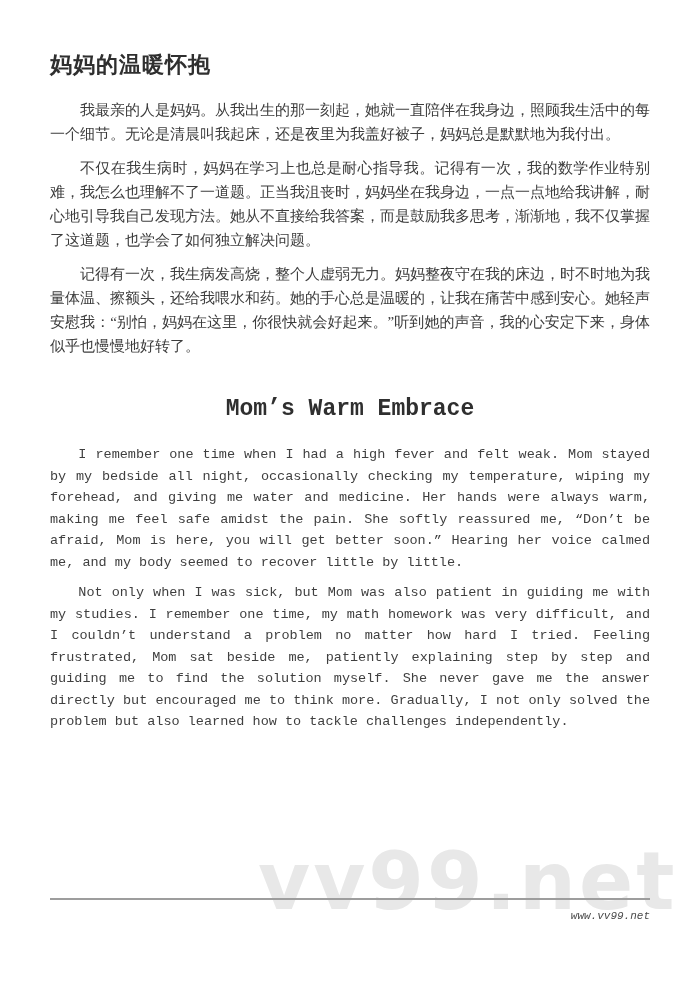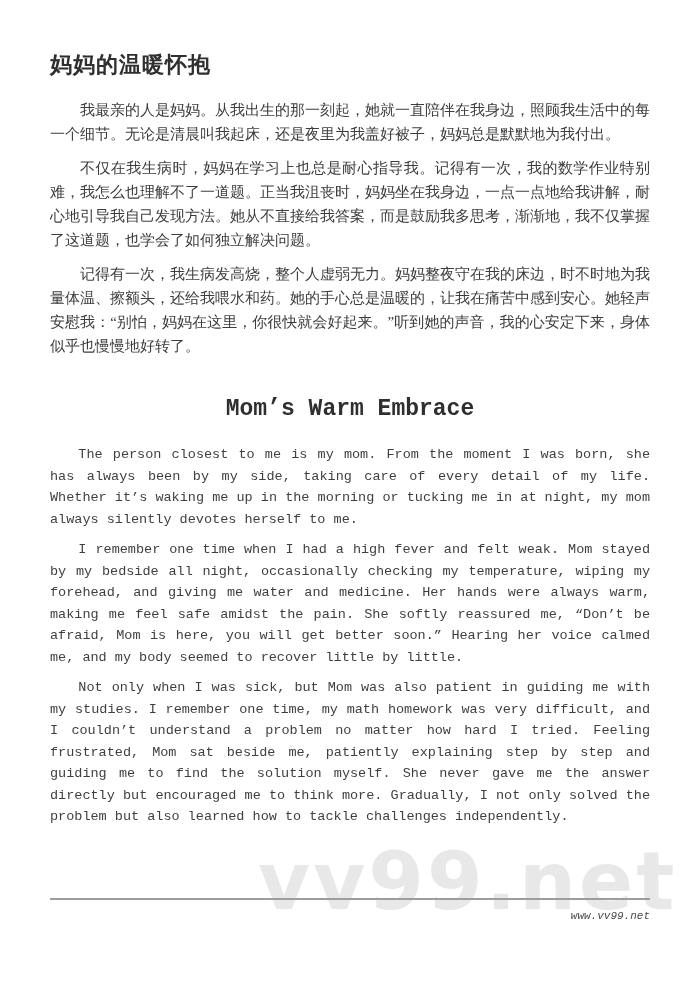--- a/index.html
+++ b/index.html
@@ -100,21 +100,20 @@
     <p class="cn-paragraph">我最亲的人是妈妈。从我出生的那一刻起，她就一直陪伴在我身边，照顾我生活中的每一个细节。无论是清晨叫我起床，还是夜里为我盖好被子，妈妈总是默默地为我付出。</p>
 
     <p class="cn-paragraph">不仅在我生病时，妈妈在学习上也总是耐心指导我。记得有一次，我的数学作业特别难，我怎么也理解不了一道题。正当我沮丧时，妈妈坐在我身边，一点一点地给我讲解，耐心地引导我自己发现方法。她从不直接给我答案，而是鼓励我多思考，渐渐地，我不仅掌握了这道题，也学会了如何独立解决问题。</p>
 
     <p class="cn-paragraph">记得有一次，我生病发高烧，整个人虚弱无力。妈妈整夜守在我的床边，时不时地为我量体温、擦额头，还给我喂水和药。她的手心总是温暖的，让我在痛苦中感到安心。她轻声安慰我：“别怕，妈妈在这里，你很快就会好起来。”听到她的声音，我的心安定下来，身体似乎也慢慢地好转了。</p>
 
 
 
     <h2 class="en-title">Mom’s Warm Embrace</h2>
 
-    <p class="en-paragraph">The person closest to me is my mom. From the moment I was born, she has always been by my side, taking care of every detail of my life. Whether it’s waking me up in the morning or tucking me in at night, my mom always silently devotes herself to me.</p>
 
     <p class="en-paragraph">I remember one time when I had a high fever and felt weak. Mom stayed by my bedside all night, occasionally checking my temperature, wiping my forehead, and giving me water and medicine. Her hands were always warm, making me feel safe amidst the pain. She softly reassured me, “Don’t be afraid, Mom is here, you will get better soon.” Hearing her voice calmed me, and my body seemed to recover little by little.</p>
 
     <p class="en-paragraph">Not only when I was sick, but Mom was also patient in guiding me with my studies. I remember one time, my math homework was very difficult, and I couldn’t understand a problem no matter how hard I tried. Feeling frustrated, Mom sat beside me, patiently explaining step by step and guiding me to find the solution myself. She never gave me the answer directly but encouraged me to think more. Gradually, I not only solved the problem but also learned how to tackle challenges independently.</p>
 
   </div>
 
   <div class="footer">
     <span class="footer-url">www.vv99.net</span>
   </div>

